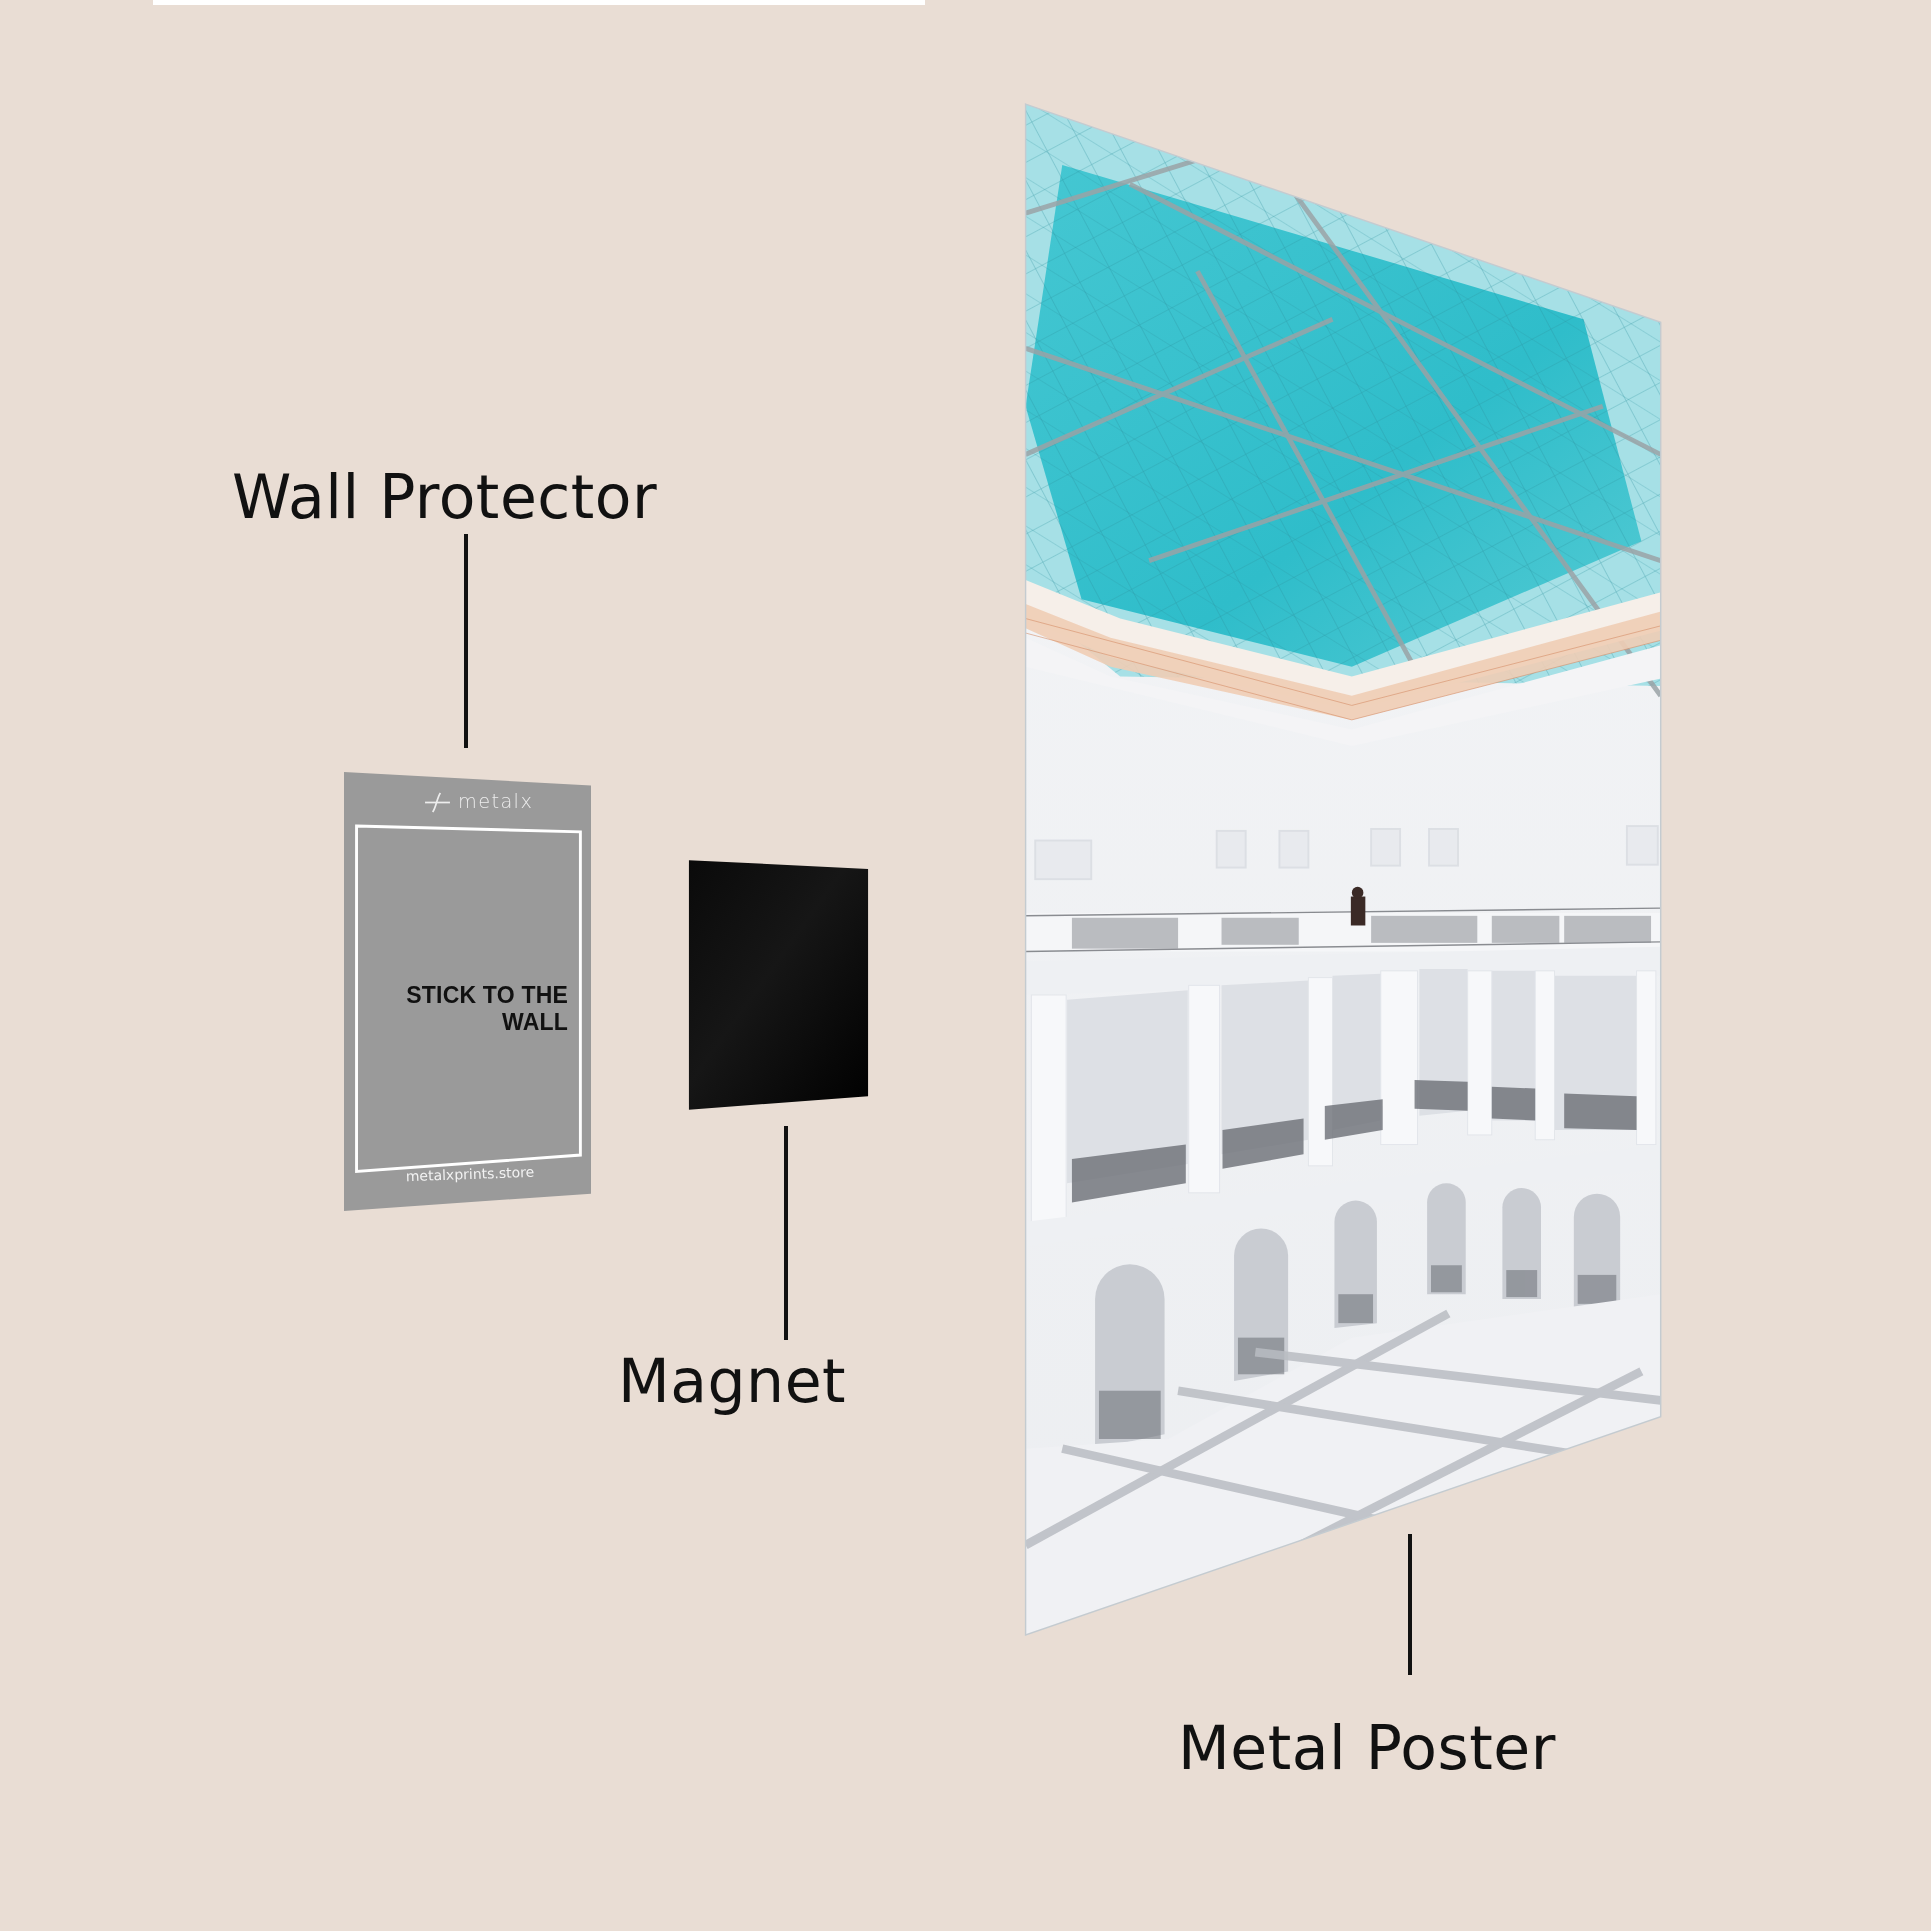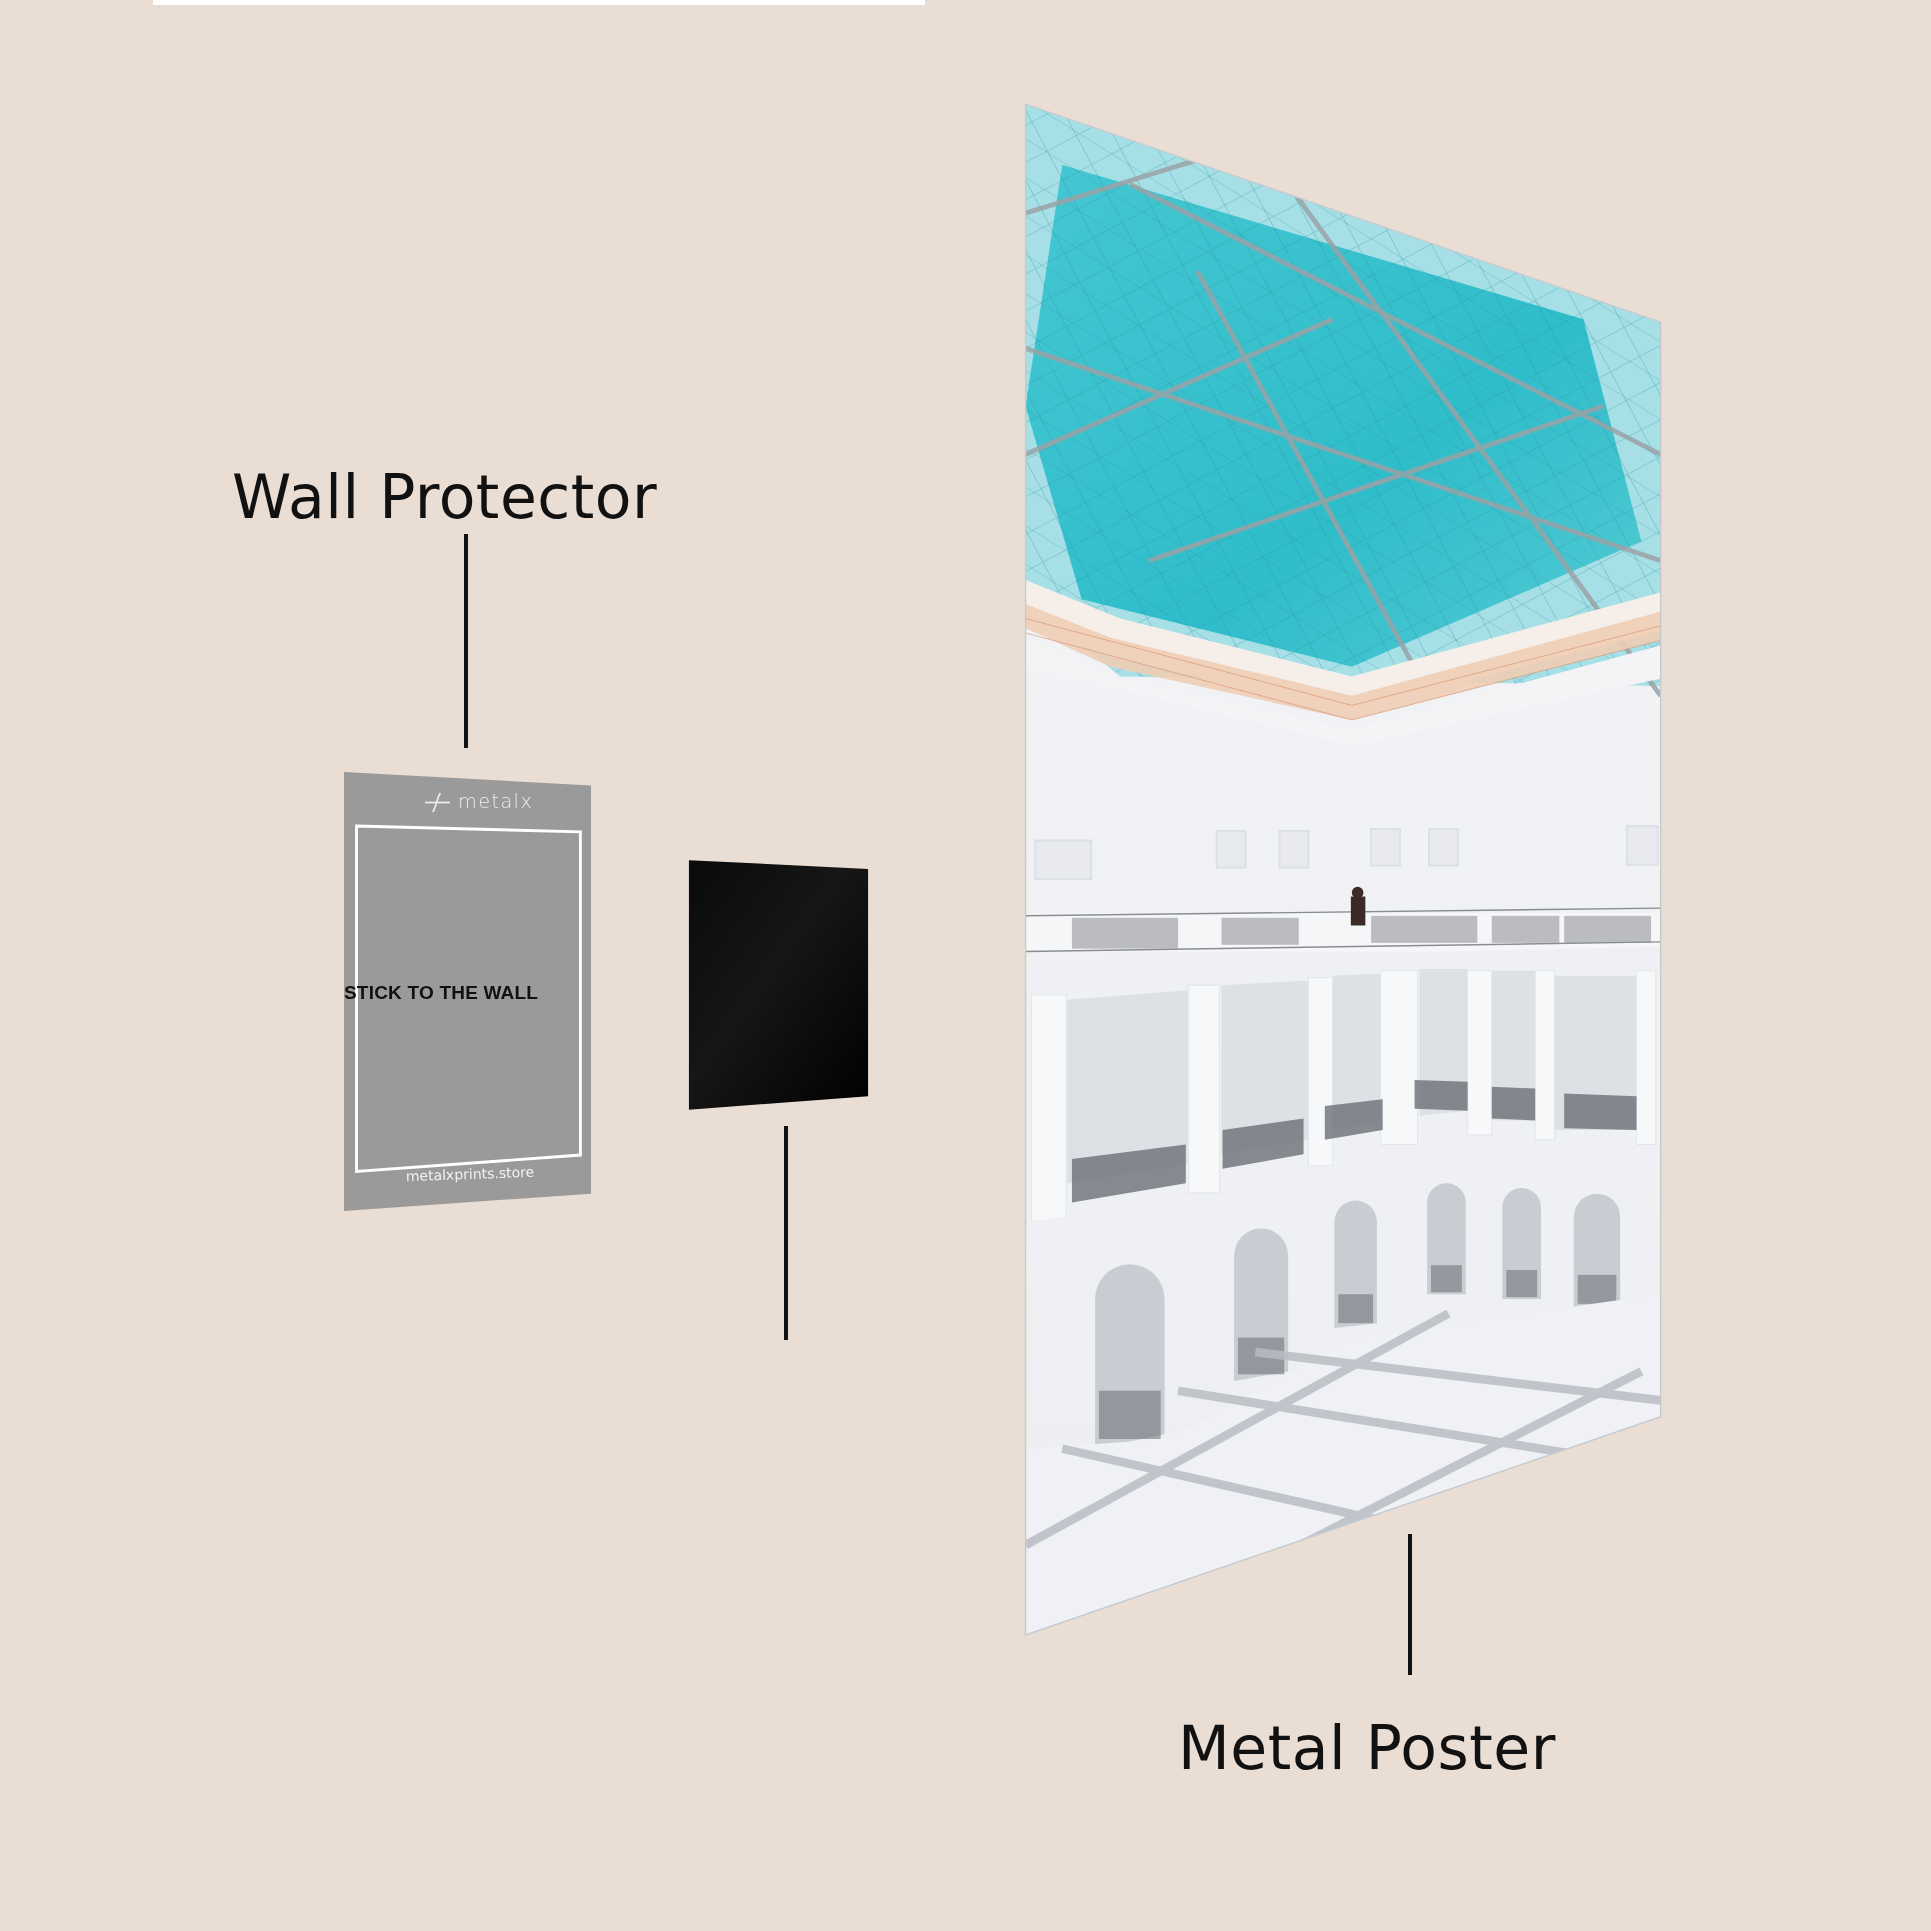--- a/index.html
+++ b/index.html
@@ -32,21 +32,21 @@
     .leader-wall { left: 464px; top: 534px; height: 214px; }
     .leader-magnet { left: 784px; top: 1126px; height: 214px; }
     .leader-poster { left: 1408px; top: 1534px; height: 141px; }
 
     .protector {
       position: absolute; left: 344px; top: 772px; width: 247px; height: 439px;
     }
     .protector svg { display: block; }
     .protector-text {
       position: absolute; font-family: "Liberation Sans", sans-serif; font-weight: 700;
-      color: #111; font-size: 19px; left: 0; width: 224px; text-align: left; top: 210px;
+      color: #111; font-size: 23px; left: 0; width: 224px; text-align: right; top: 210px;
       letter-spacing: 0.2px;
     }
     .protector-url {
       position: absolute; font-family: "DejaVu Sans", sans-serif; color: #f2f2f2;
       font-size: 14px; left: 9.7px; width: 232px; text-align: center; top: 394px;
       transform: rotate(-2deg);
     }
     .protector-brand {
       position: absolute; font-family: "DejaVu Sans", sans-serif; color: #ededed;
       font-size: 19.3px; left: 114px; top: 18.3px; letter-spacing: 1.4px; font-weight: 300; text-align: center;
@@ -91,20 +91,21 @@
         <stop offset="0" stop-color="#0a0a0a"></stop>
         <stop offset="0.45" stop-color="#161616"></stop>
         <stop offset="1" stop-color="#000000"></stop>
       </linearGradient>
     </defs>
     <polygon points="2,3 188,12 188,248 2,262" fill="url(#mg)"></polygon>
   </svg>
 </div>
 <div class="leader leader-magnet"></div>
 <div class="label label-magnet">
+  <div>Magnet</div>
 </div>
 
 <div class="poster">
   <svg width="666" height="1545" viewBox="1050 100 690 1600">
     <defs>
       <clipPath id="posterClip">
         <polygon points="1062,107 1720,333 1720,1467 1062,1693"></polygon>
       </clipPath>
       <linearGradient id="sky" x1="0" y1="0" x2="1" y2="1">
         <stop offset="0" stop-color="#45c7d2"></stop>

